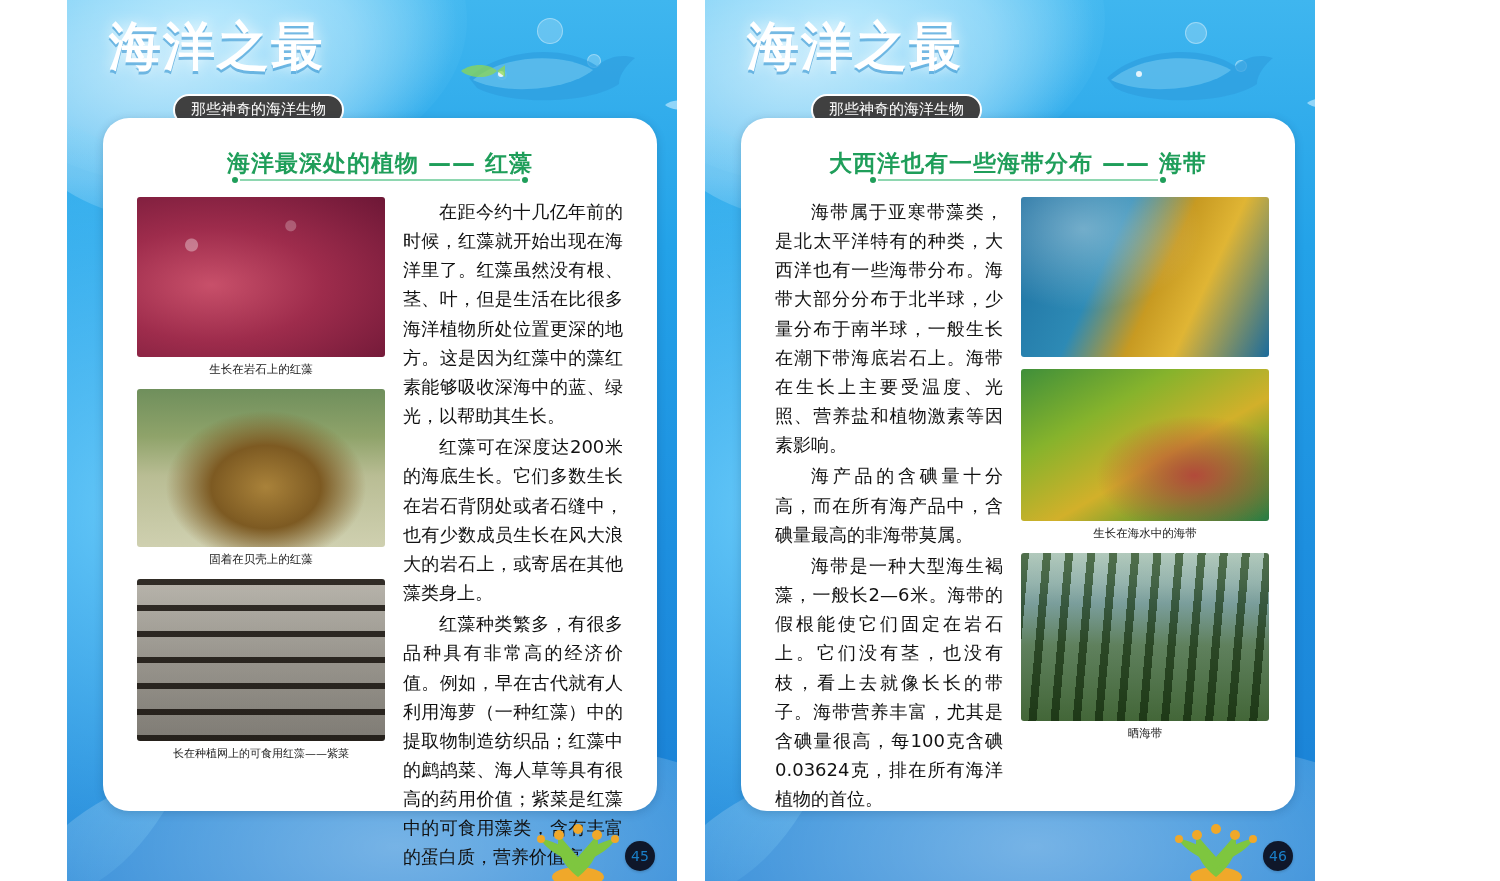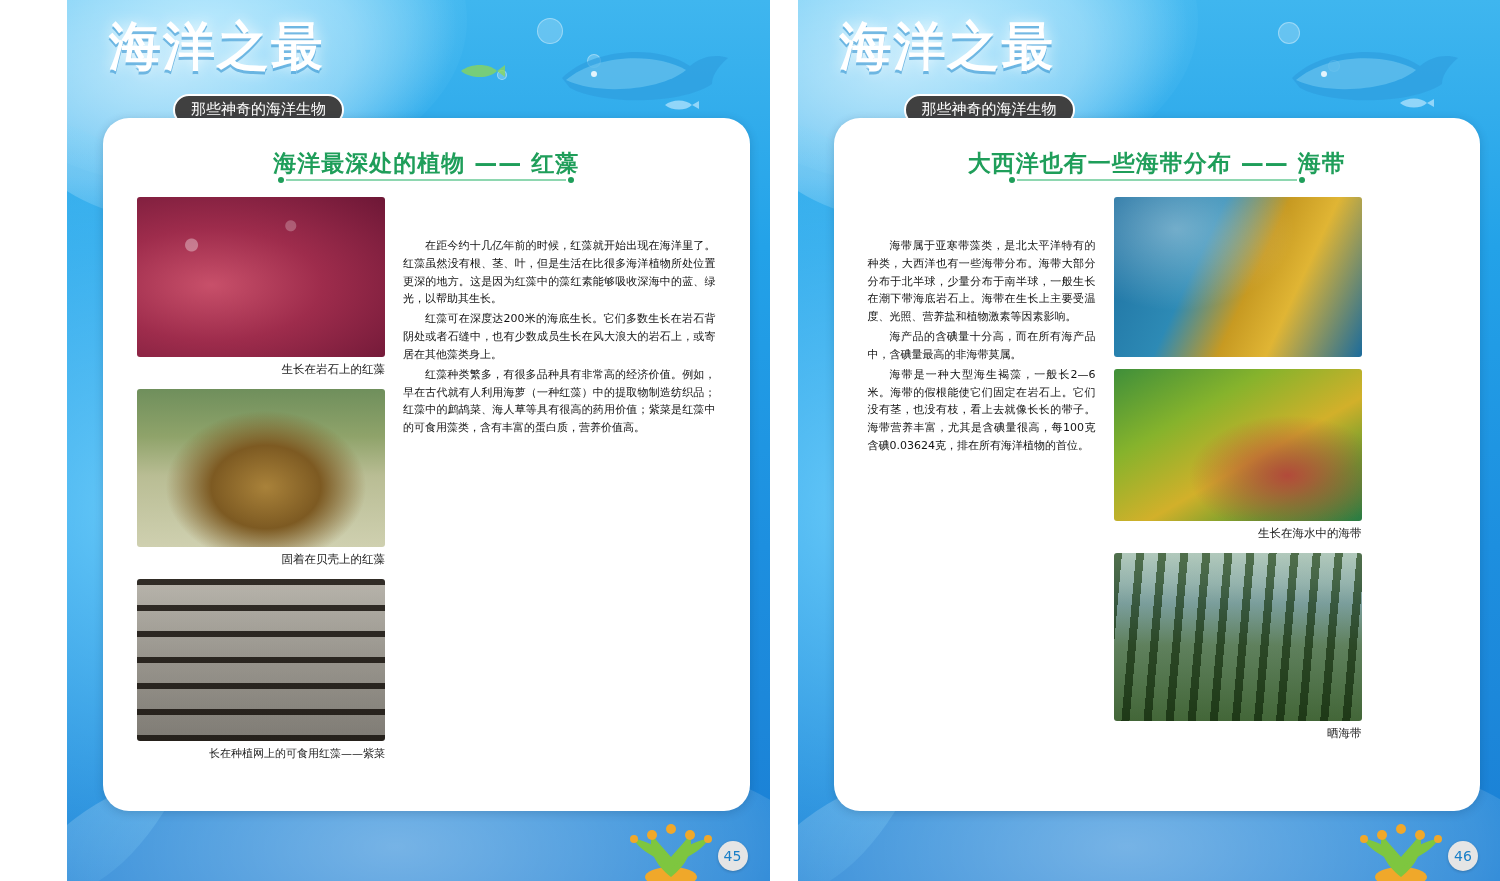--- a/index.html
+++ b/index.html
@@ -5,21 +5,21 @@
   * { box-sizing: border-box; }
   html, body {
     margin: 0; padding: 0;
     width: 1500px; height: 881px;
     background: #ffffff;
     font-family: "Liberation Sans", sans-serif;
     overflow: hidden;
   }
   .spread {
     position: relative;
-    width: 1500px; height: 881px;
+    width: 1315px; height: 881px;
     display: flex;
     background: #ffffff;
   }
   
   .page {
     position: relative;
     width: 711px;
     height: 881px;
     overflow: hidden;
     background: #1a8fe0;
@@ -159,50 +159,49 @@
   .col-text.narrow { width: 228px; flex: none; }
 
   .figure { margin-bottom: 12px; }
   .photo {
     width: 100%;
     border-radius: 3px;
     display: block;
     background: #3a6a7a;
   }
   .caption {
-    text-align: right;
+    text-align: center;
     font-family: "DejaVu Sans", serif;
     font-size: 11.5px;
     color: #1a1a1a;
     margin-top: 5px;
     white-space: nowrap;
   }
   .body-text {
     font-family: "DejaVu Sans", serif;
-    font-size: 11px;
+    font-size: 18px;
     line-height: 1.62;
     color: #111111;
     text-align: justify;
     text-justify: inter-ideograph;
-    margin-top: 40px;
   }
   .body-text p { margin: 0 0 2px 0; text-indent: 2em; }
 
   
   .coral {
     position: absolute;
     right: 56px; bottom: -6px;
     z-index: 7;
   }
   .page-num {
     position: absolute;
     right: 22px; bottom: 10px;
     width: 30px; height: 30px;
     border-radius: 50%;
-    background: #e5e5e5;
+    background: #0f172a;
     color: #1a7fc8;
     font-family: "DejaVu Sans", sans-serif;
     font-size: 14px;
     display: flex; align-items: center; justify-content: center;
     z-index: 8;
     box-shadow: 0 1px 3px rgba(0,0,0,.2);
   }
 
   
   .ph-redalgae {

